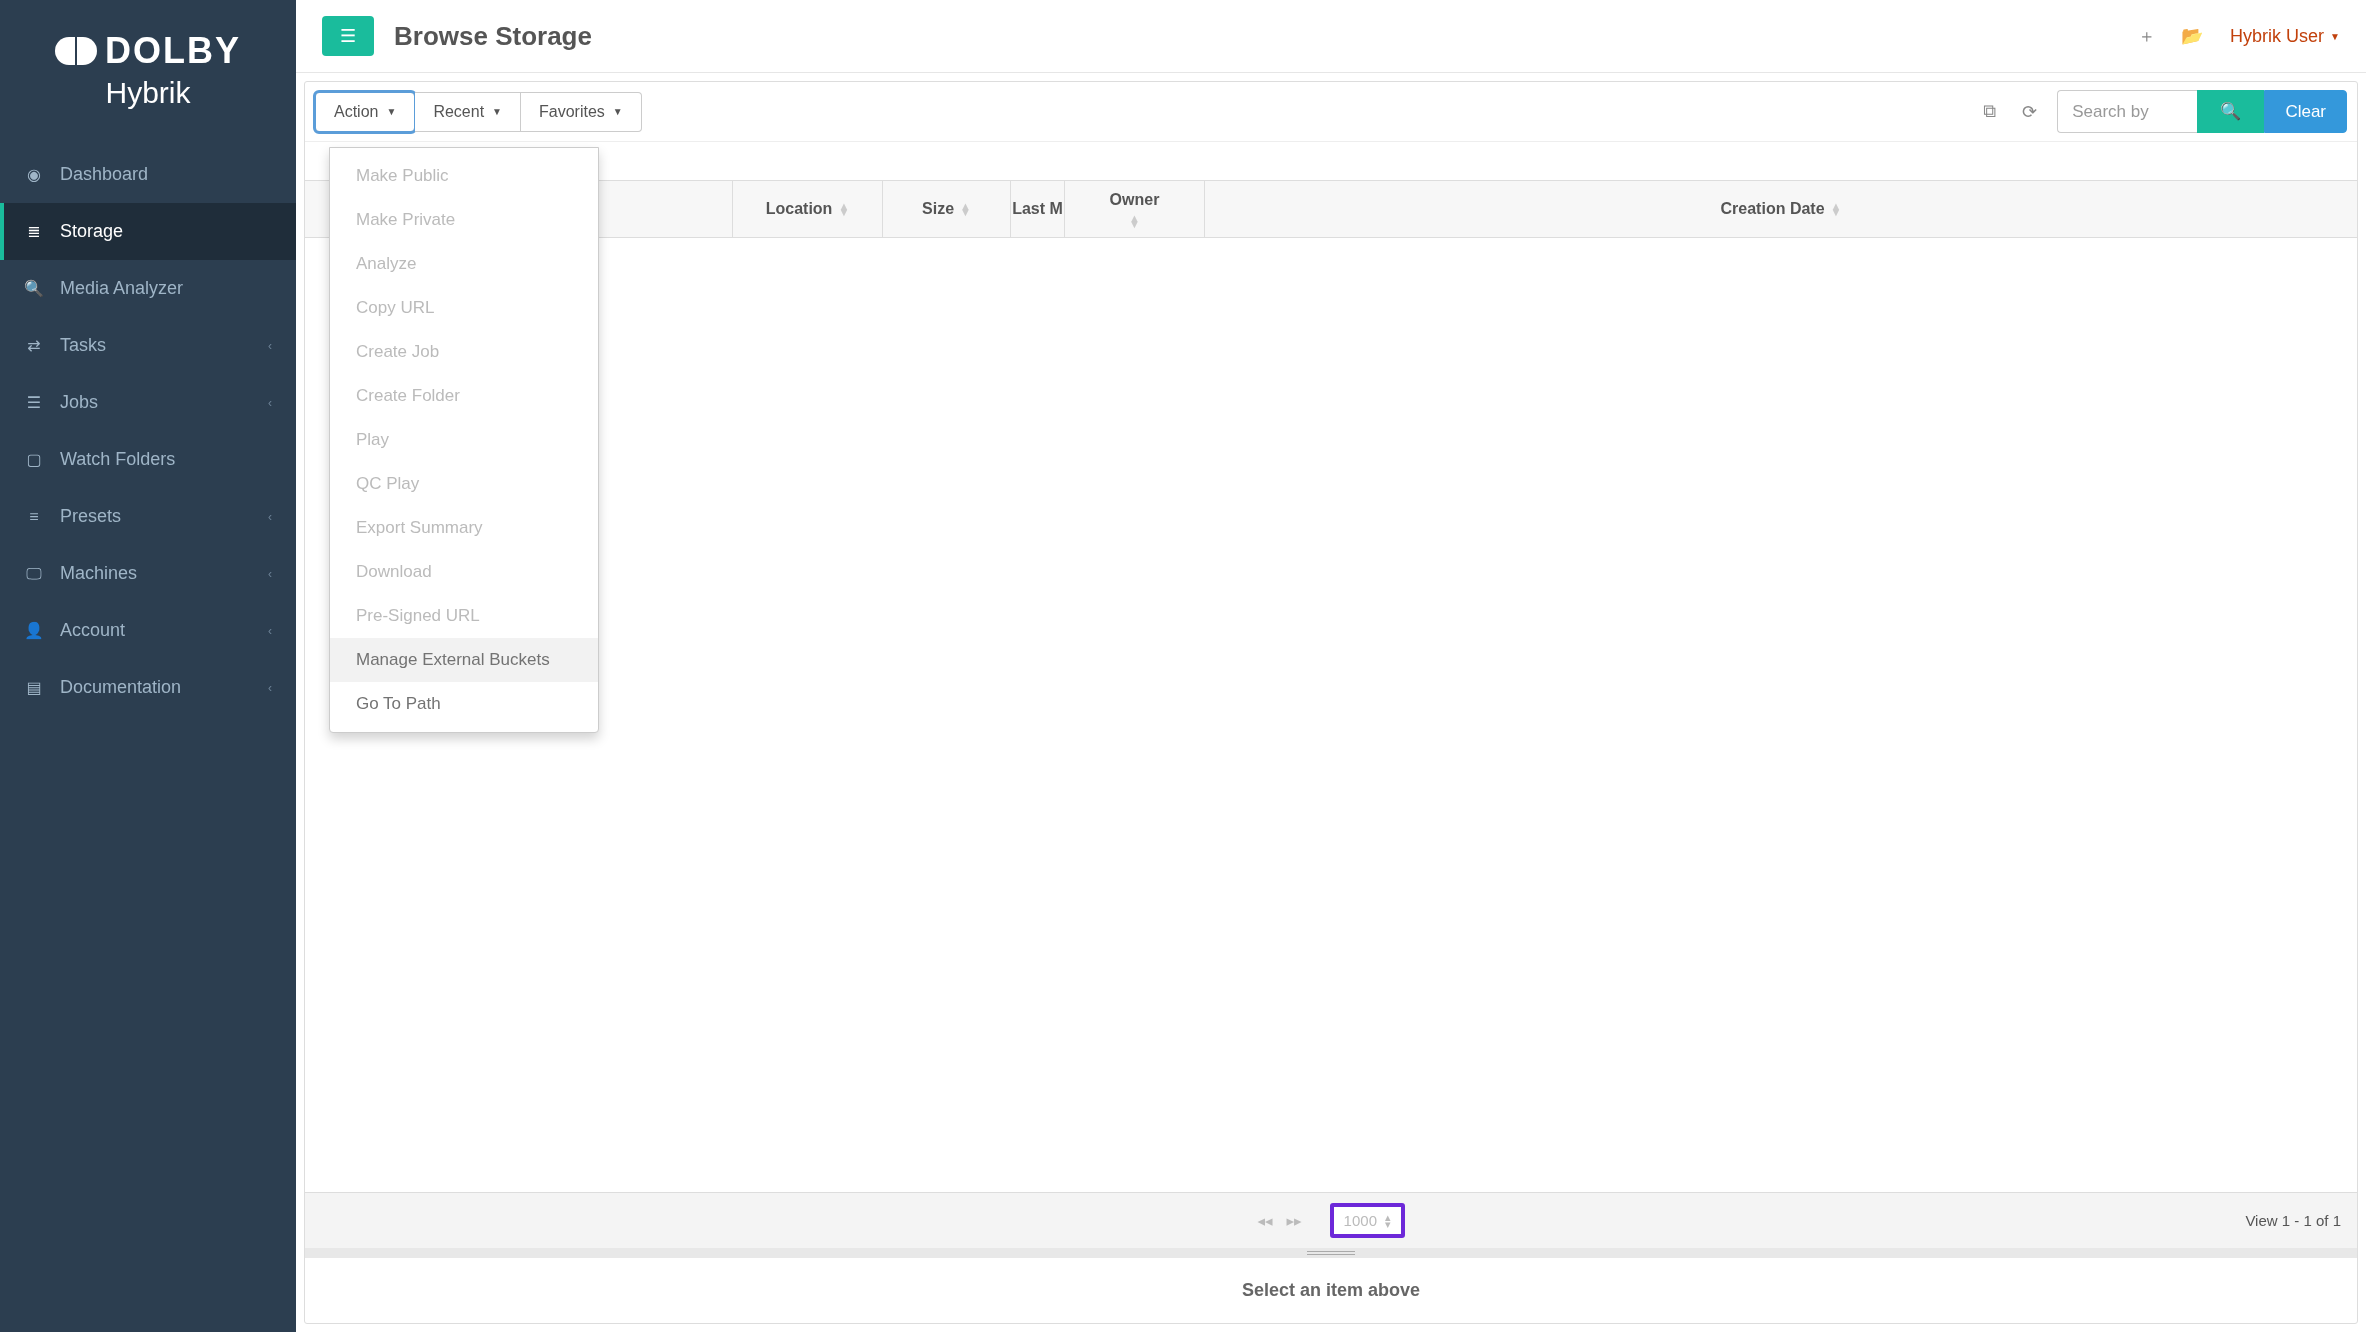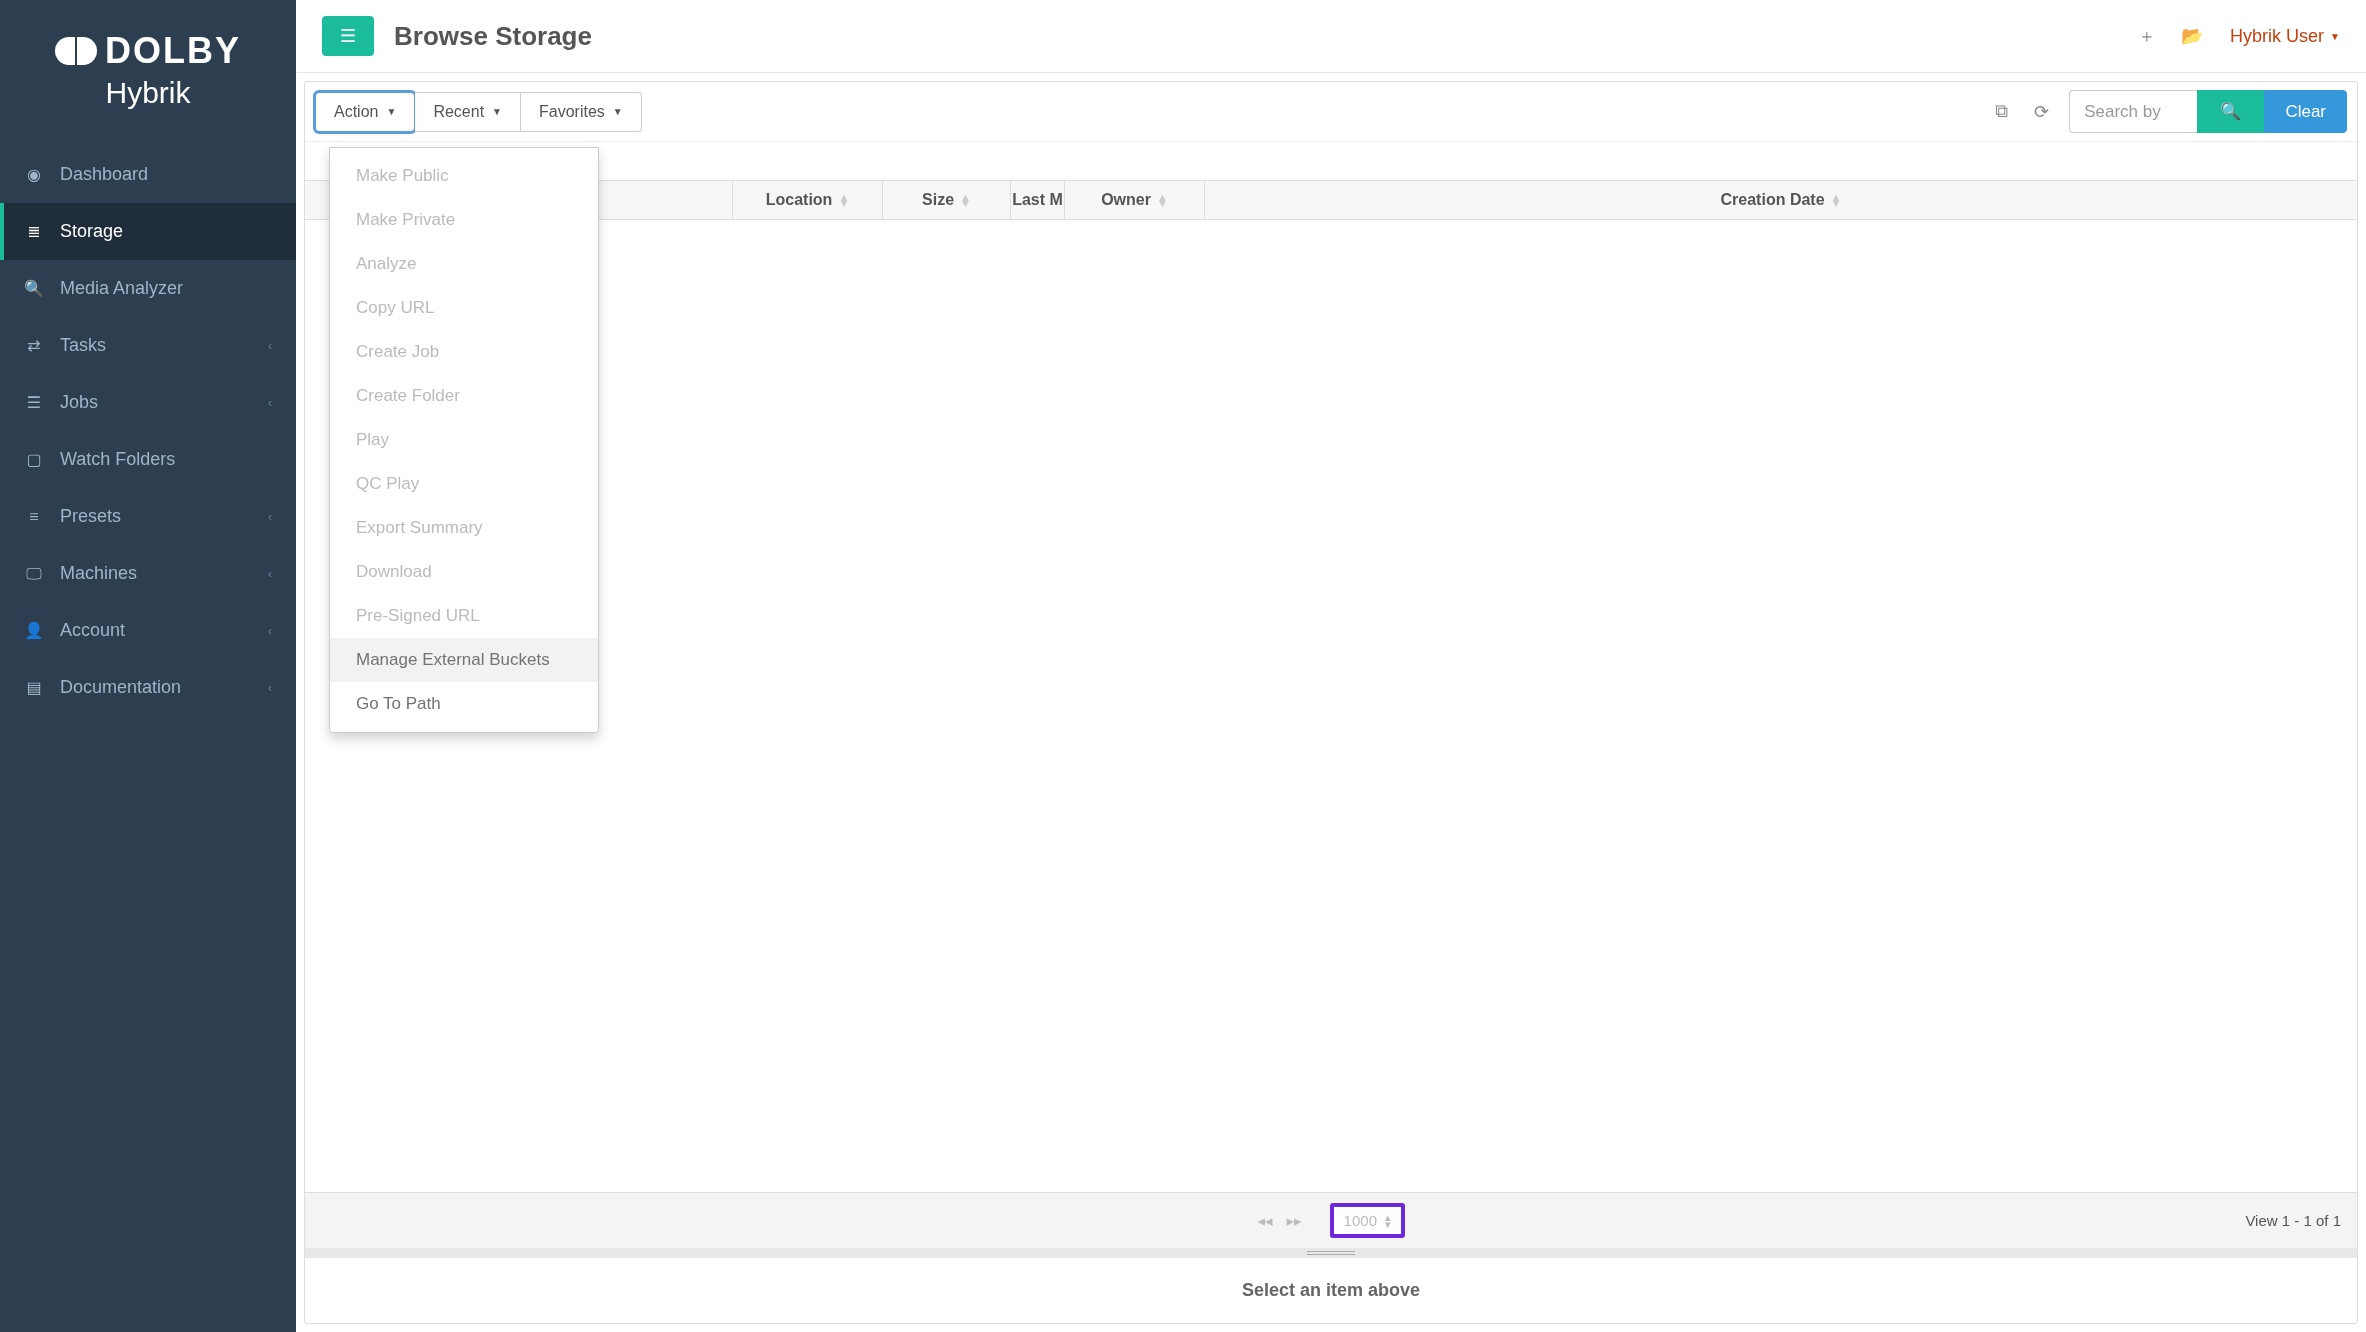--- a/index.html
+++ b/index.html
@@ -72,21 +72,21 @@
 }
 .btn + .btn { border-left:none; }
 .btn:first-child { border-radius:4px 0 0 4px; }
 .btn:last-child { border-radius:0 4px 4px 0; }
 .btn.active-outline { outline:3px solid #5b9dd9; outline-offset:-1px; border-radius:4px; }
 .caret { font-size:10px; }
 .toolbar-right { display:flex; align-items:center; gap:14px; }
 .tb-icon { color:#888; font-size:18px; cursor:pointer; padding:6px; }
 .search-group { display:flex; }
 .search-input {
-  border:1px solid #ccc; padding:10px 14px; font-size:17px; width:128px;
+  border:1px solid #ccc; padding:10px 14px; font-size:17px; width:140px;
   border-radius:4px 0 0 4px; border-right:none; color:#555;
 }
 .search-input::placeholder { color:#999; }
 .search-btn {
   background:#1abc9c; color:#fff; border:1px solid #1abc9c;
   padding:10px 22px; font-size:17px; cursor:pointer;
 }
 .clear-btn {
   background:#3498db; color:#fff; border:1px solid #3498db;
   padding:10px 20px; font-size:17px; border-radius:0 4px 4px 0; cursor:pointer;
@@ -117,21 +117,21 @@
 }
 .sort-icon { color:#ccc; font-size:11px; display:flex; flex-direction:column; line-height:6px;}
 .tbody { }
 .trow { display:flex; border-bottom:1px solid #eee; }
 .td { padding:8px 12px; font-size:15px; border-right:1px solid #eee; overflow:hidden; white-space:nowrap; }
 
 .col-name { width:428px; }
 .col-location { width:150px; }
 .col-size { width:128px; text-align:center; }
 .col-lastm { width:54px; }
-.col-owner { width:140px; }
+.col-owner { width:140px;flex-direction:column; }
 .col-cdate { width:210px; flex:1; border-right:none; }
 
 
 .pager {
   display:flex; align-items:center; justify-content:center; position:relative;
   padding:10px; background:#f4f4f4; border-top:1px solid #ddd;
 }
 .pager-arrows { display:flex; gap:14px; color:#bbb; font-size:15px; align-items:center;}
 .page-size {
   border:4px solid #6d28d9; padding:5px 10px; font-size:15px; margin-left:14px;

